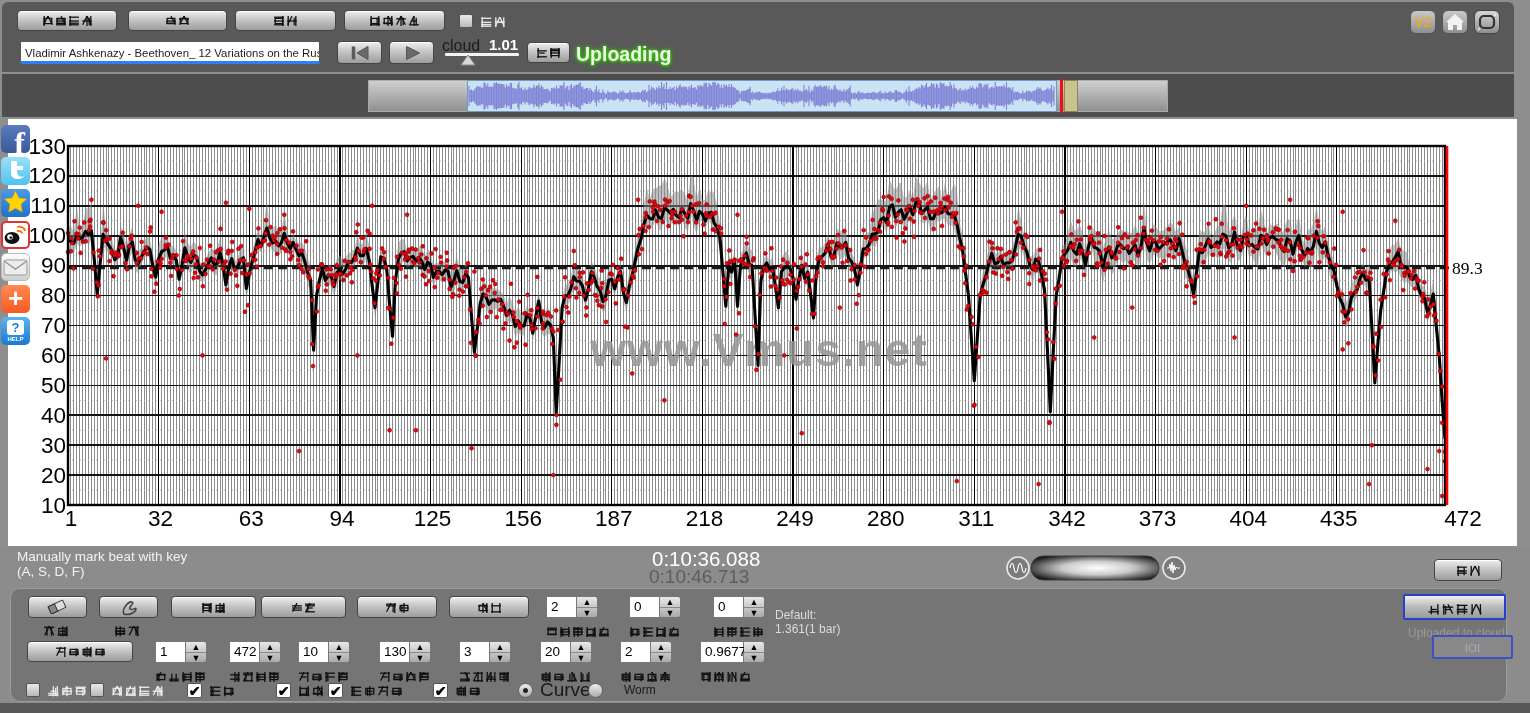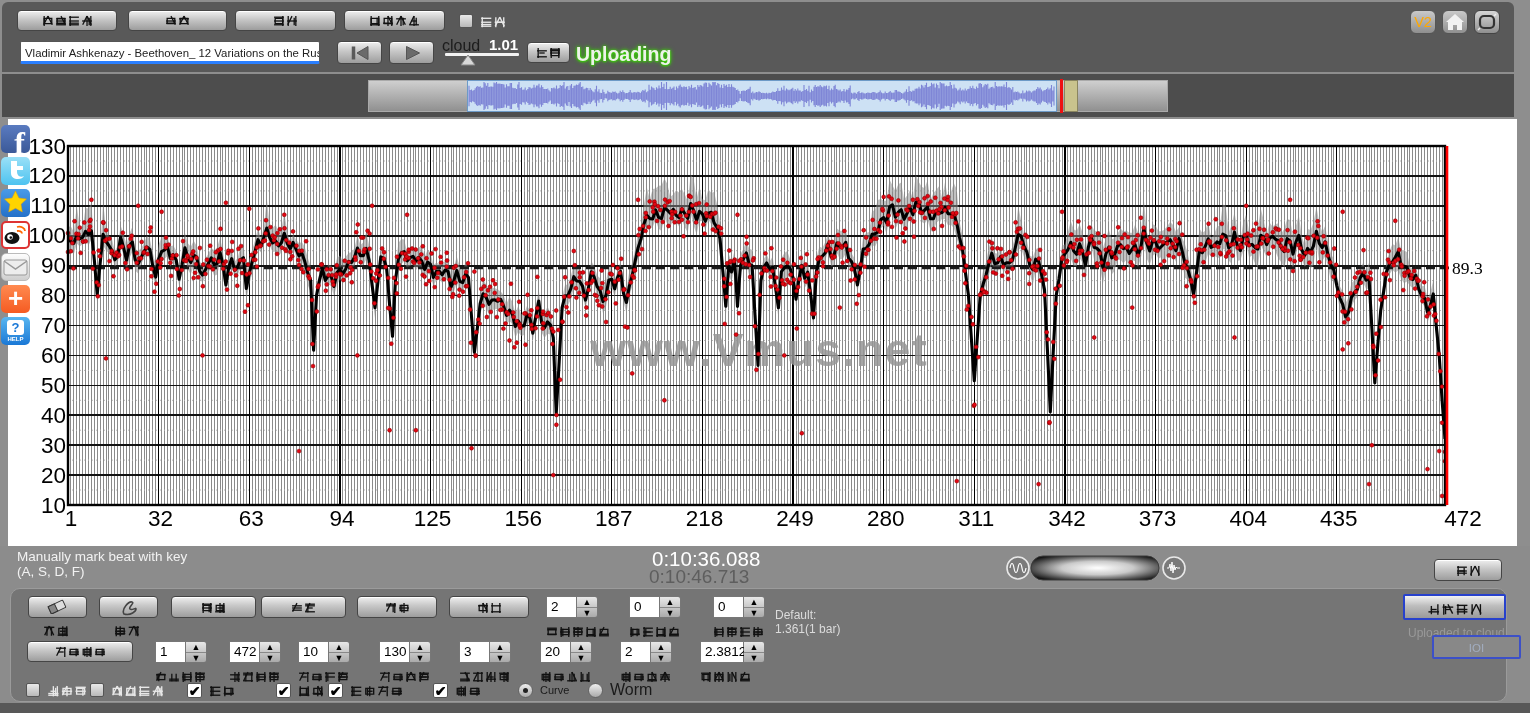--- a/index.html
+++ b/index.html
@@ -1863,21 +1863,21 @@
       <g transform="translate(36.0 0)">
         <path d="M1 5.5H10"></path>
         <path d="M5.5 1V10"></path>
         <path d="M5.5 1L1.5 9"></path>
         <path d="M5.5 1L9.5 9"></path>
         <path d="M1 3.5H10"></path>
         <path d="M1 7.5H10"></path>
       </g>
     </svg></div>
 <div class="spin" style="left:700px;top:641px;">
-    <div class="sbox" style="width:44px">2.3812</div>
+    <div class="sbox" style="width:44px">0.9677</div>
     <div class="sbtns">
       <div class="sup">▲</div>
       <div class="sdn">▼</div>
     </div>
   </div>
 <div class="slbl" style="left:700px;top:667px;"><svg style="vertical-align:middle;position:relative;top:0px" width="51" height="12" viewBox="0 0 47 11" fill="none" stroke="#111" stroke-width="1.2">
       <g transform="translate(0.0 0)">
         <path d="M1 2H10"></path>
         <path d="M9 1V10"></path>
         <path d="M2 3H9V8H2Z"></path>
@@ -2047,25 +2047,25 @@
         <g transform="translate(12.0 0)">
           <path d="M1 5.5H10"></path>
           <path d="M2 3H9V8H2Z"></path>
           <path d="M1 7.5H10"></path>
           <path d="M7.5 2.5V9.5"></path>
         </g>
       </svg></span>
   </div>
 <div class="cbrow" style="left:518px;top:682px">
     <div class="radio on"></div>
-    <span style="margin-left:7px;font-size:11px;color:#1a1a1a">Curve</span>
+    <span style="margin-left:7px;font-size:19px;color:#1a1a1a">Curve</span>
   </div>
 <div class="cbrow" style="left:588px;top:682px">
     <div class="radio"></div>
-    <span style="margin-left:7px;font-size:16px;color:#1a1a1a">Worm</span>
+    <span style="margin-left:21px;font-size:12px;color:#1a1a1a">Worm</span>
   </div>
 <div class="abs" style="left:1403px;top:594px;width:103px;height:26px;border:2px solid #2741cc;border-radius:2px;background:linear-gradient(#f2f2f2,#bdbdbd 45%,#9a9a9a)"></div>
 <div class="abs" style="left:1403px;top:594px;width:103px;height:26px;text-align:center;padding-top:6px"><svg style="vertical-align:middle;position:relative;top:0px" width="56" height="13" viewBox="0 0 47 11" fill="none" stroke="#111" stroke-width="1.15">
       <g transform="translate(0.0 0)">
         <path d="M9 1V10"></path>
         <path d="M1 7.5H10"></path>
         <path d="M3 5.5H8"></path>
         <path d="M3.5 2.5V9.5"></path>
       </g>
       <g transform="translate(12.0 0)">
@@ -2084,13 +2084,13 @@
         <path d="M7.5 2.5V9.5"></path>
       </g>
       <g transform="translate(36.0 0)">
         <path d="M2 1V10"></path>
         <path d="M9 1V10"></path>
         <path d="M5.5 1L1.5 9"></path>
         <path d="M5.5 1L9.5 9"></path>
       </g>
     </svg></div>
 <div class="abs" style="left:1408px;top:626px;font-size:12px;color:#999">Uploaded to cloud</div>
-<div class="abs" style="left:1432px;top:635px;width:89px;height:24px;border:2px solid #3c50c8;border-radius:2px;background:#888;color:#a2adc0;font-size:11.5px;text-align:center;padding-top:5px">IOI</div>
+<div class="abs" style="left:1432px;top:635px;width:81px;height:24px;border:2px solid #3c50c8;border-radius:2px;background:#888;color:#a2adc0;font-size:11.5px;text-align:center;padding-top:5px">IOI</div>
 <div id="bottombar"></div>
 </body></html>

